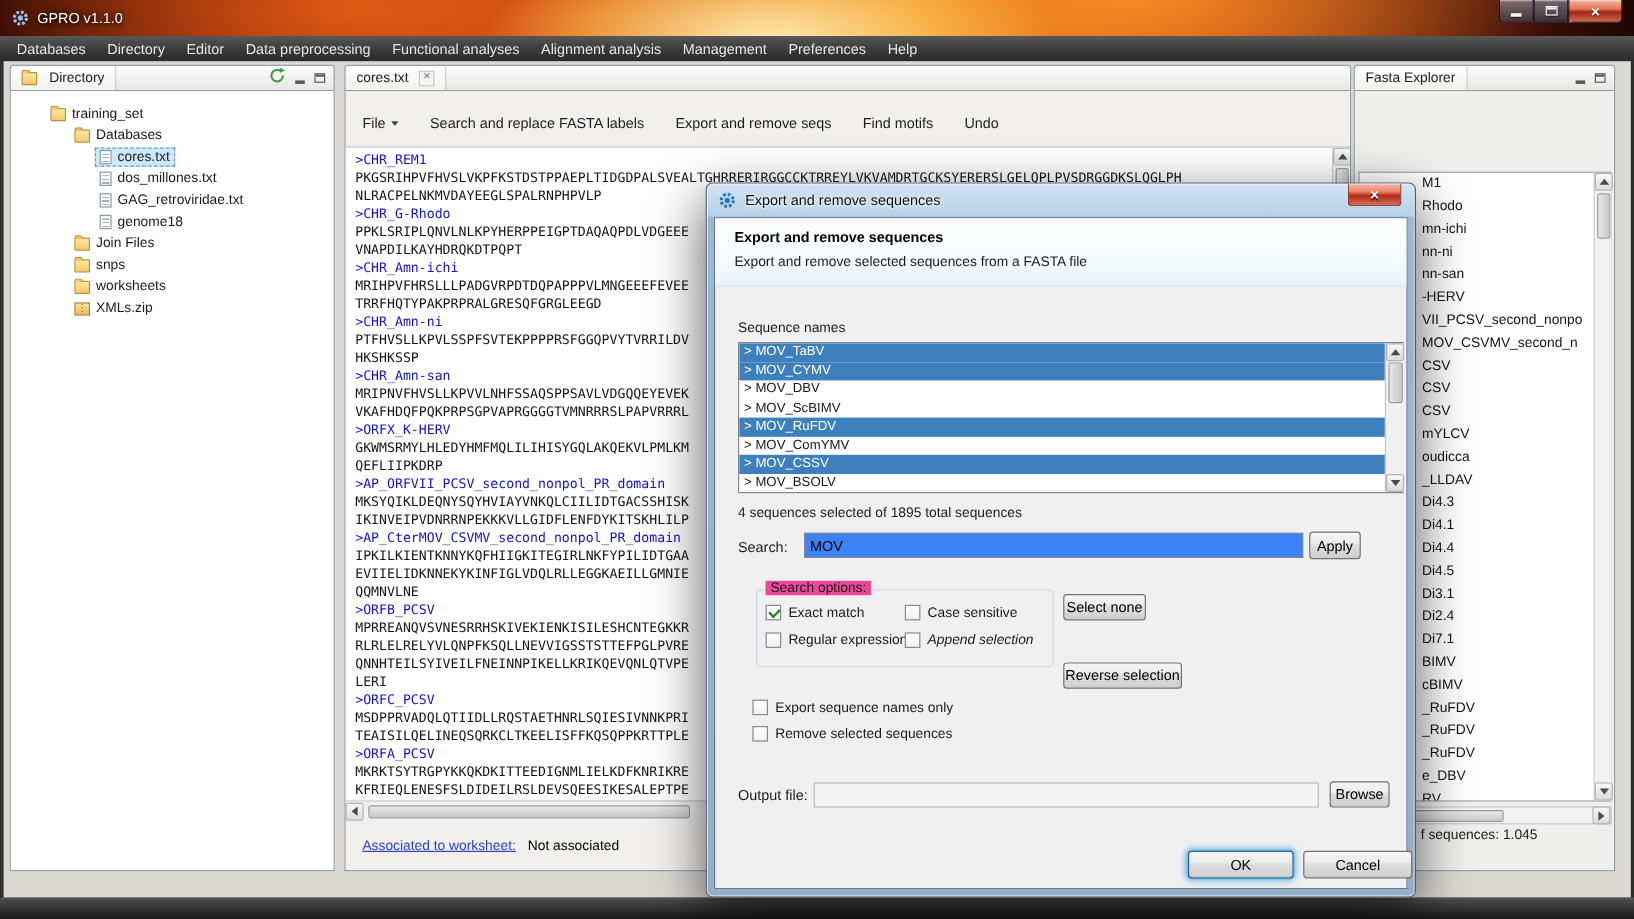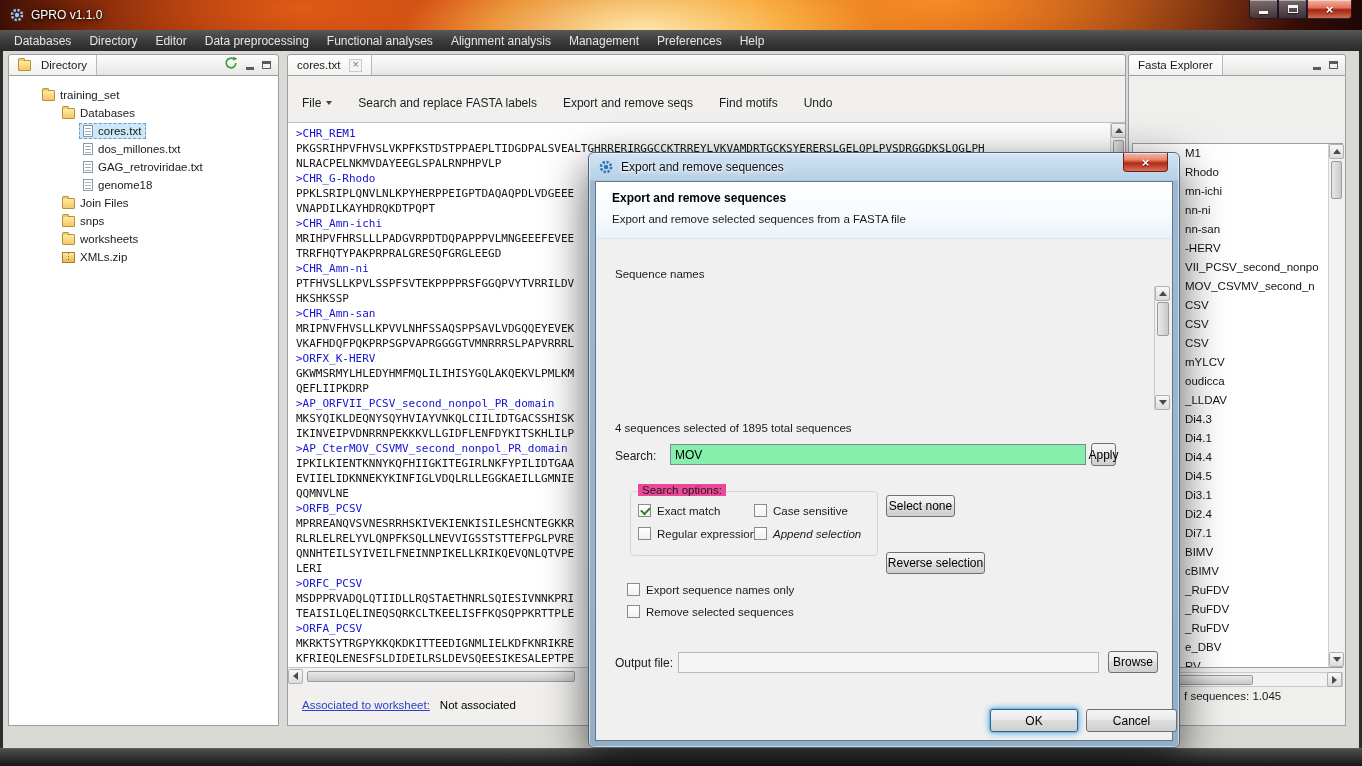--- a/index.html
+++ b/index.html
@@ -116,21 +116,21 @@
   .dlg-header { position:absolute; left:0; right:0; top:0; height:57px;
     background:linear-gradient(180deg,#ffffff,#f5fafe 65%,#e9f2fb); border-bottom:1px solid #dce4ec; }
   .dlg-header .h-title { position:absolute; left:16px; top:9px; font-size:12px; font-weight:bold; color:#000; }
   .dlg-header .h-sub { position:absolute; left:16px; top:31px; font-size:11.5px; color:#1a1a1a; }
   .dlg-label { position:absolute; font-size:11.5px; color:#1a1a1a; }
   .seq-listbox { position:absolute; left:19px; top:103px; width:555px; height:126px; background:#fff; border:1px solid #828790; overflow:hidden; }
   .seq-row { height:15.5px; line-height:15.5px; font-size:11px; color:#151515; padding-left:4px; white-space:nowrap; }
   .seq-row.selected { background:var(--selection-blue, #3d80bd); color:#fff; }
   .seq-vscroll { position:absolute; right:0; top:0; bottom:0; width:16px; background:#f0f0f0; border-left:1px solid #c8c8c8; display:flex; flex-direction:column; }
   .seq-vthumb { width:12px; margin:1px auto 0 auto; height:34px; background:linear-gradient(90deg,#e8e8e8,#c9c9c9); border:1px solid #9a9a9a; border-radius:2px; }
-  .txt-input { position:absolute; height:21px; border:1px solid #7a8a99; background:#86efac; font-size:12px; font-family:"Liberation Sans", sans-serif; padding:0 4px; }
+  .txt-input { position:absolute; height:21px; border:1px solid #7a8a99; background:#3b82f6; font-size:12px; font-family:"Liberation Sans", sans-serif; padding:0 4px; }
   .btn { position:absolute; display:flex; align-items:center; justify-content:center; font-size:12px; color:#000;
     background:linear-gradient(#f4f4f4,#ececec 45%,#dedede 46%,#cfcfcf); border:1px solid #707070; border-radius:3px; cursor:default; }
   .btn.focused { border-color:#2c628b; box-shadow:0 0 0 1px #79bce8, 0 0 6px 1px #54aadf; }
   .groupbox { position:absolute; left:34px; top:309px; width:248px; height:65px; border:1px solid #cdd9df; border-radius:4px; }
   .group-label { position:absolute; left:42px; top:302px; background:#ec4899; padding:0 4px; font-size:11.5px; color:#1a1a1a; }
   .cbrow { position:absolute; display:flex; align-items:center; font-size:11.5px; color:#1a1a1a; white-space:nowrap; }
   .cb { position:relative; width:13px; height:13px; background:linear-gradient(#fff,#f1f1f1); border:1px solid #8b8b8b; margin-right:6px; flex:none; }
   .cb.checked::after { content:""; position:absolute; left:2px; top:2px; width:7px; height:4px;
     border-left:2px solid #2f7d28; border-bottom:2px solid #2f7d28; transform:rotate(-45deg); }
 </style>
@@ -422,35 +422,46 @@
       </div>
 
     <div class="dlg-client">
       <div class="dlg-header">
         <div class="h-title">Export and remove sequences</div>
         <div class="h-sub">Export and remove selected sequences from a FASTA file</div>
       </div>
 
       <div class="dlg-label" style="left:19px; top:86px;">Sequence names</div>
 
+      <div class="seq-listbox">
+
+      <div class="seq-row selected">&gt; MOV_TaBV</div>
+          <div class="seq-row selected">&gt; MOV_CYMV</div>
+          <div class="seq-row">&gt; MOV_DBV</div>
+          <div class="seq-row">&gt; MOV_ScBIMV</div>
+          <div class="seq-row selected">&gt; MOV_RuFDV</div>
+          <div class="seq-row">&gt; MOV_ComYMV</div>
+          <div class="seq-row selected">&gt; MOV_CSSV</div>
+          <div class="seq-row">&gt; MOV_BSOLV</div>
+        </div>
       <div class="seq-vscroll" style="position:absolute; left:558px; top:104px; height:124px;">
         <div class="sb-btn">
             <span class="tri-up"></span>
           </div>
         <div class="seq-vthumb"></div>
         <div class="sb-btn" style="margin-top:auto;">
             <span class="tri-down"></span>
           </div>
       </div>
 
       <div class="dlg-label" style="left:19px; top:240px;">4 sequences selected of 1895 total sequences</div>
 
       <div class="dlg-label" style="left:19px; top:267px; font-size:12px;">Search:</div>
       <input class="txt-input" style="left: 74px; top: 262px; width: 416px;" value="MOV">
-      <div class="btn" style="left:495px; top:261px; width:25px; height:23px;justify-content:center;">
+      <div class="btn" style="left:495px; top:261px; width:43px; height:23px;justify-content:center;">
           <span>Apply</span>
         </div>
 
       <div class="groupbox"></div>
       <div class="group-label">Search options:</div>
       <label class="cbrow" style="left:42px; top:322px;">
         <span class="cb checked"></span>
         <span>Exact match</span>
       </label>
       <label class="cbrow" style="left:158px; top:322px;">

